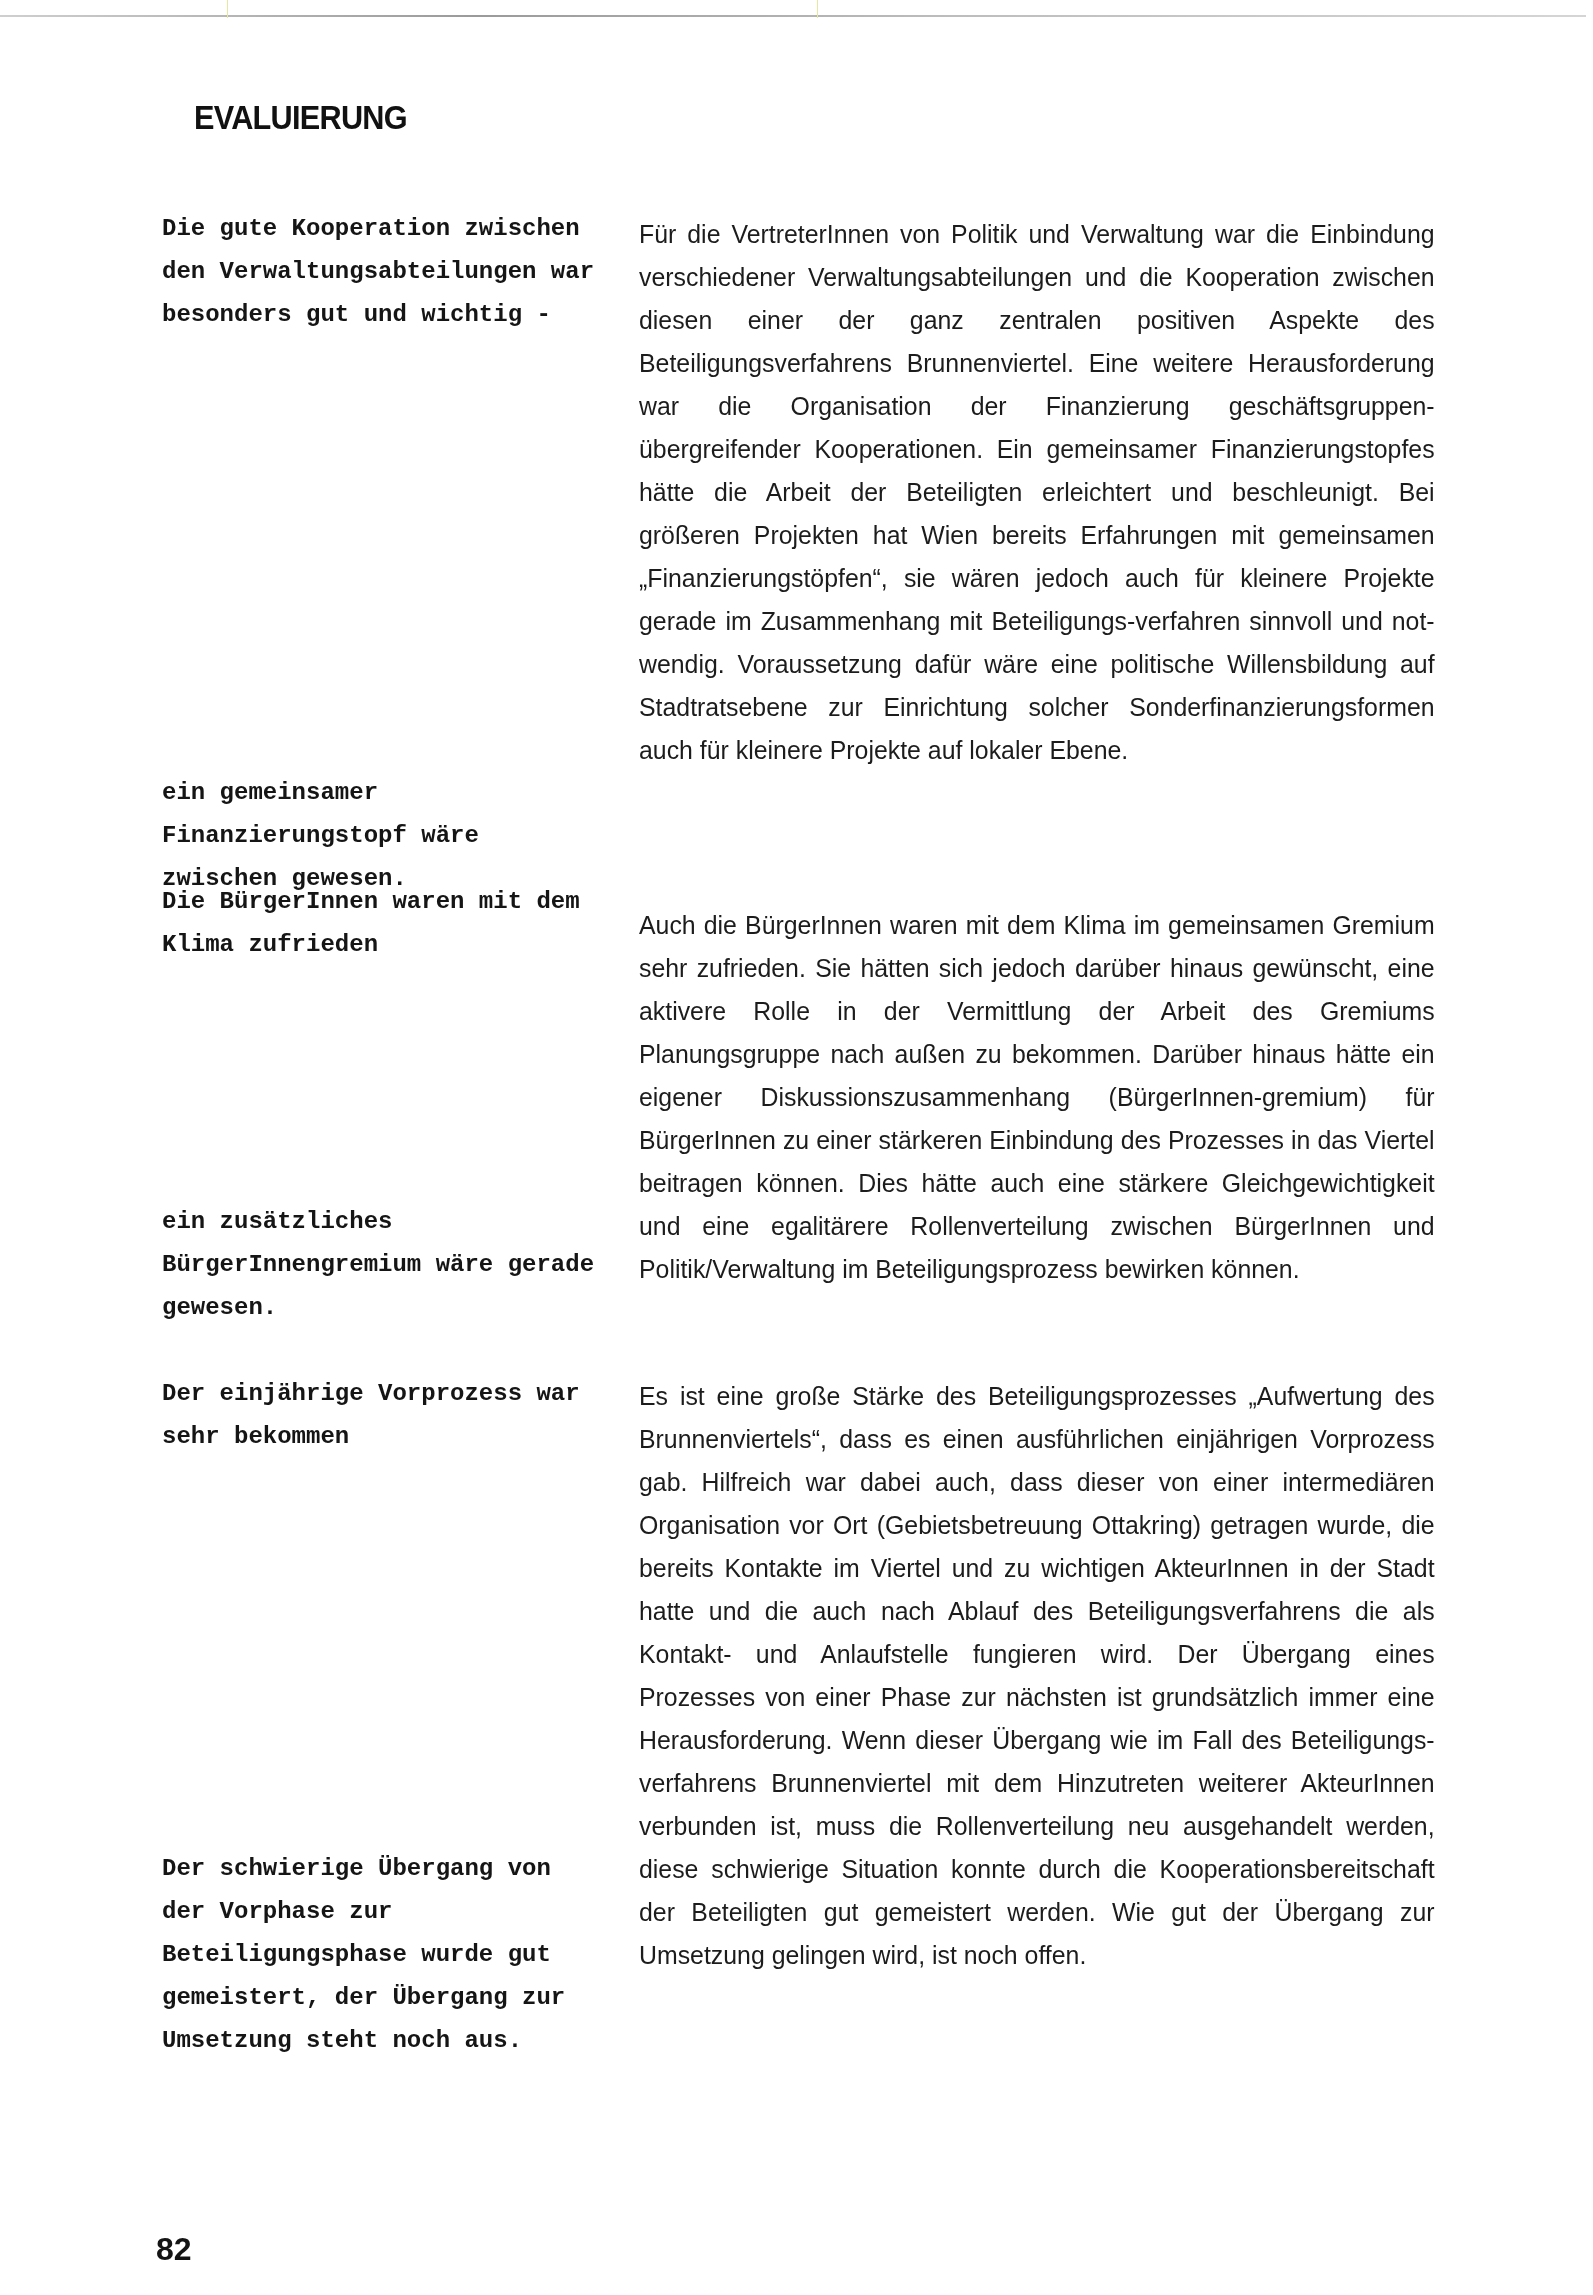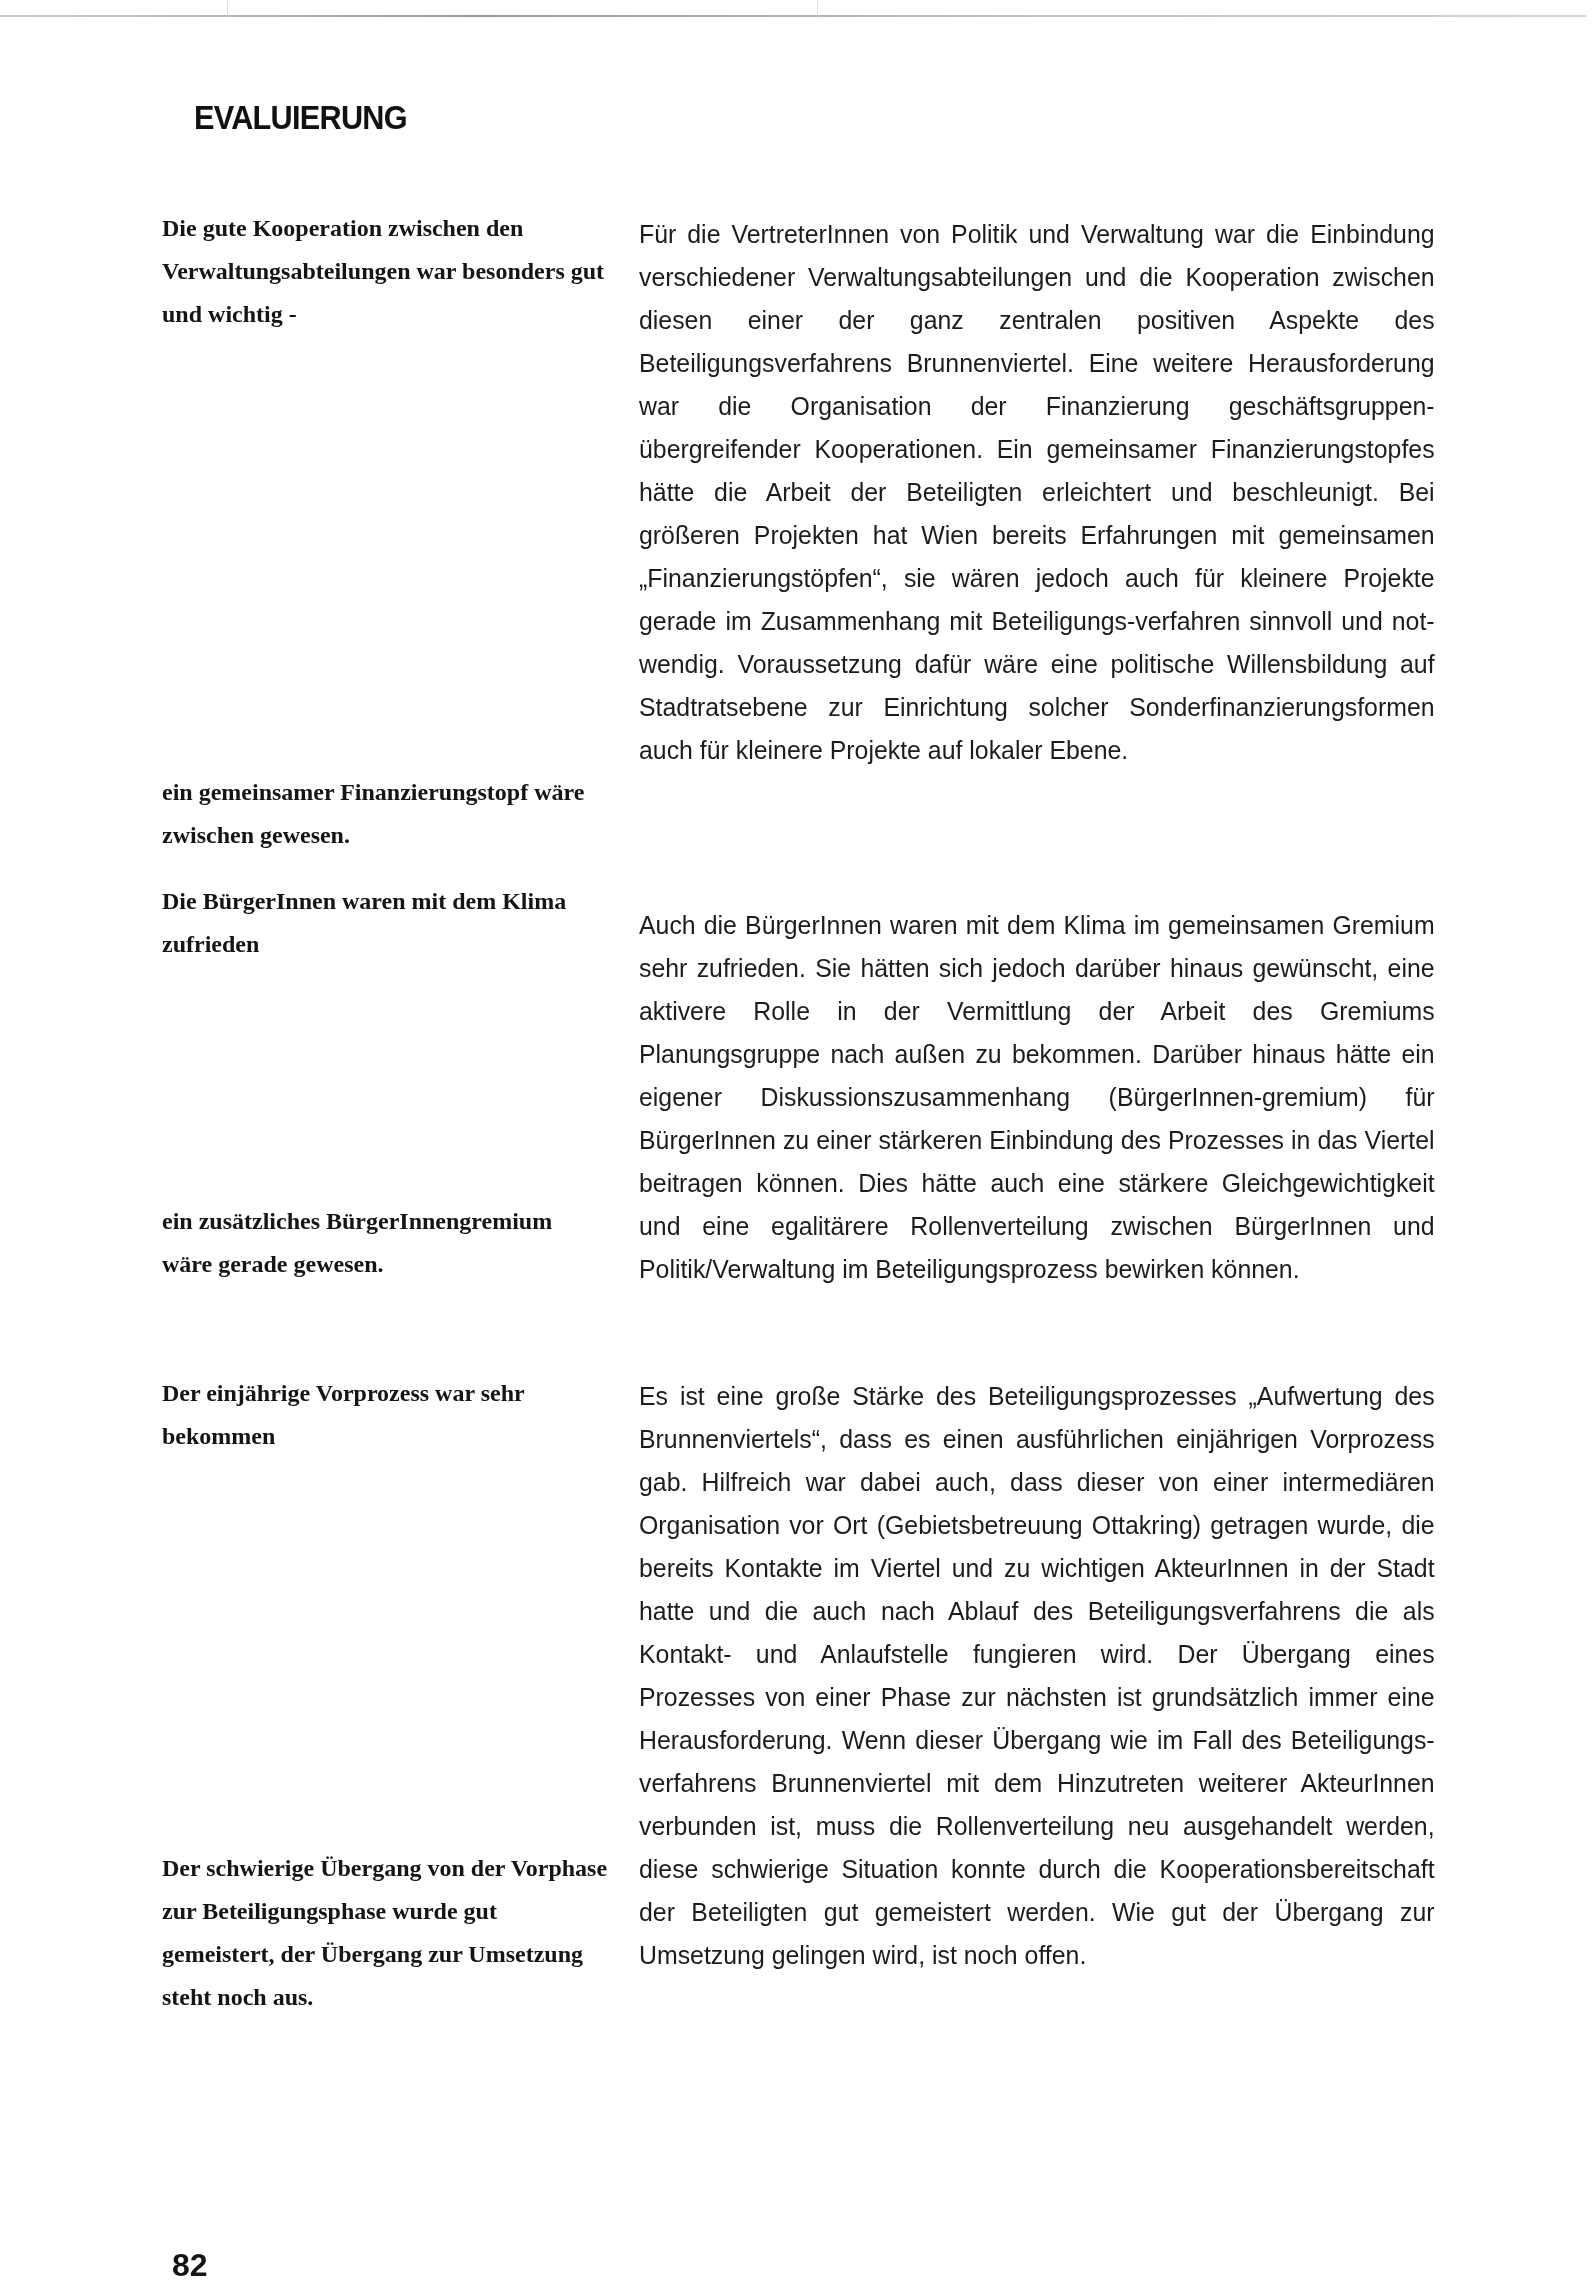--- a/index.html
+++ b/index.html
@@ -40,21 +40,21 @@
       letter-spacing: -0.8px;
       transform: scaleX(0.93);
       transform-origin: left top;
       color: #111;
       margin: 0;
     }
     .margin-note {
       position: absolute;
       left: 162px;
       width: 446px;
-      font-family: Liberation Serif, serif;
+      font-family: Liberation Mono, monospace;
       font-weight: bold;
       font-size: 24px;
       line-height: 43px;
       color: #151515;
       margin: 0;
     }
     .body-para {
       position: absolute;
       left: 639px;
       width: 795px;
@@ -69,21 +69,21 @@
       width: 816px;
     }
     .page-number {
       position: absolute;
       left: 156px;
       top: 2231px;
       font-family: "Liberation Sans", sans-serif;
       font-weight: bold;
       font-size: 32px;
       color: #141414;
-      margin: 16px;
+      margin: 0;
     }
   </style>
 </head>
 <body>
 
 <div class="top-rule"></div>
 <div class="top-tick" style="left:227px"></div>
 <div class="top-tick" style="left:817px"></div>
 
 <h1 class="page-title">EVALUIERUNG</h1>

